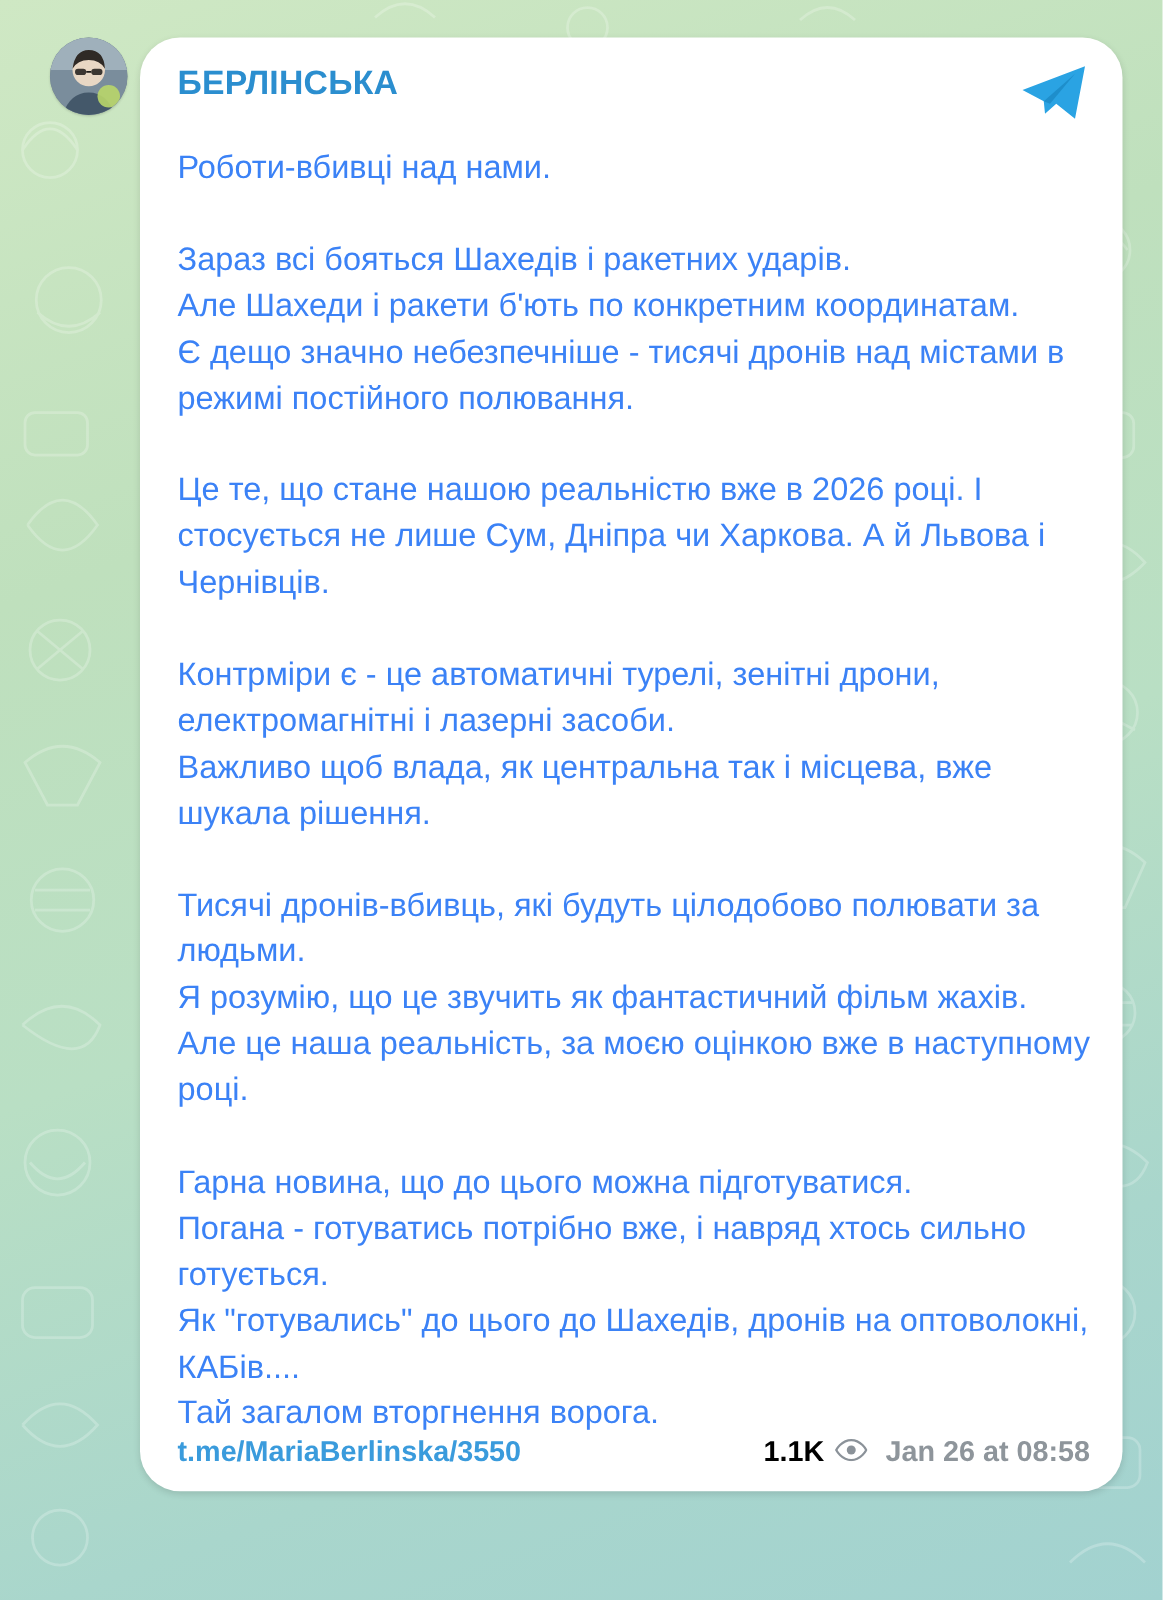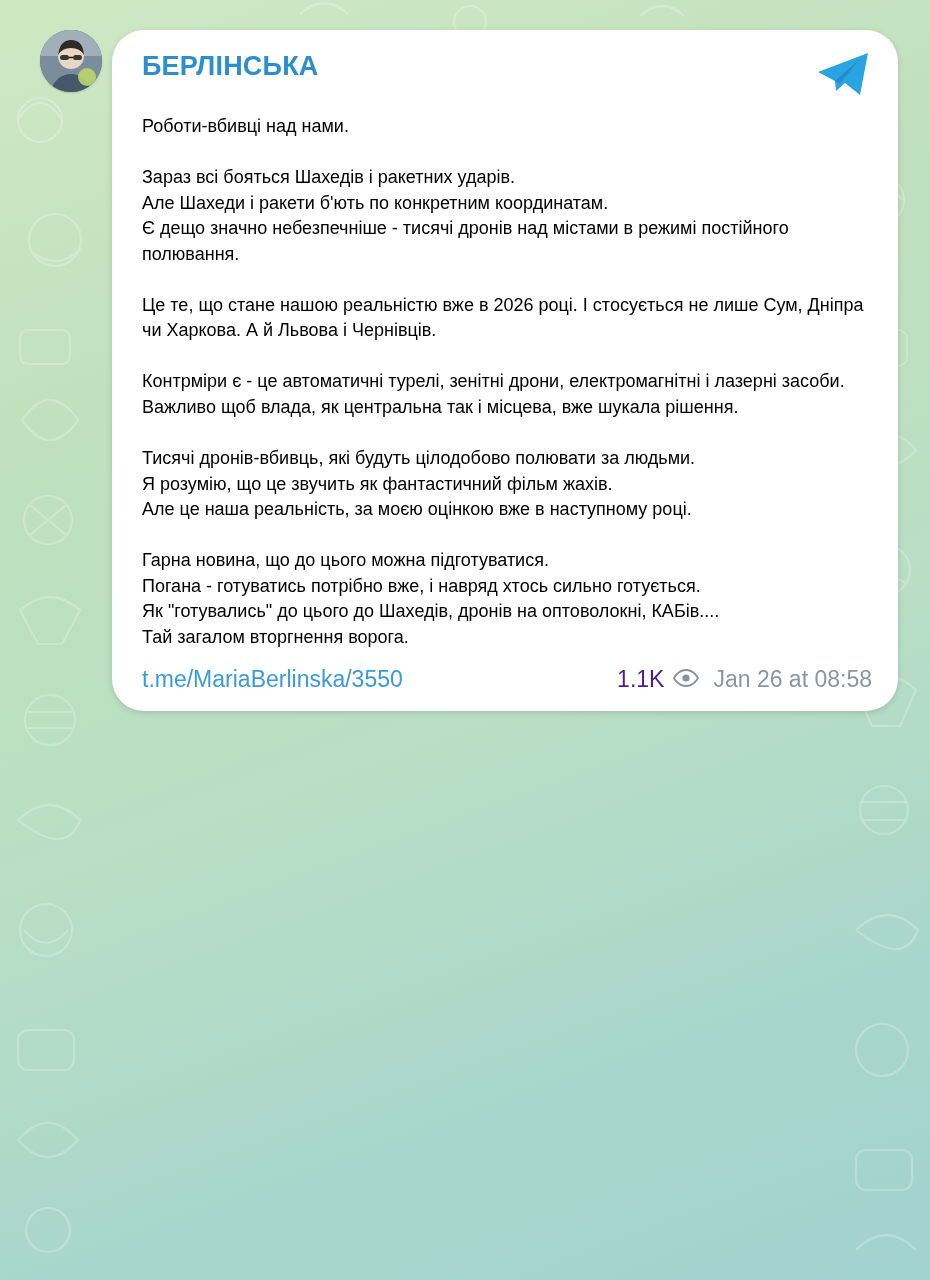--- a/index.html
+++ b/index.html
@@ -68,53 +68,53 @@
     letter-spacing: 0.2px;
     line-height: 1.1;
   }
   .tg-icon {
     margin-top: -2px;
     margin-right: 2px;
   }
 
   .body-text {
     margin-top: 12px;
-    font-size: 18px;
+    font-size: 26px;
     line-height: 1.42;
-    color: #000000;
+    color: #3b82f6;
     white-space: pre-wrap;
     word-wrap: break-word;
   }
 
   .footer {
-    margin-top: 16px;
     display: flex;
     align-items: center;
     justify-content: space-between;
     padding-bottom: 4px;
+    font-weight: bold;
   }
   .perma-link {
     color: #3a9bdc;
     font-size: 23px;
     text-decoration: none;
   }
   .meta {
     display: flex;
     align-items: center;
     gap: 14px;
     color: #8b9299;
     font-size: 23px;
   }
   .views {
     display: flex;
     align-items: center;
     gap: 9px;
     color: #7e868d;
   }
-  .view-count { color: #4c1d95; }
+  .view-count { color: #000000; }
   .timestamp { color: #8e959b; }
   .eye-icon { display: block; }
 </style>
 </head>
 <body>
 
 <div class="screen">
 
   <svg class="doodles" viewBox="0 0 930 1280" preserveAspectRatio="none">
     <g fill="none" stroke="#ffffff" stroke-width="2.2" opacity="0.75">

